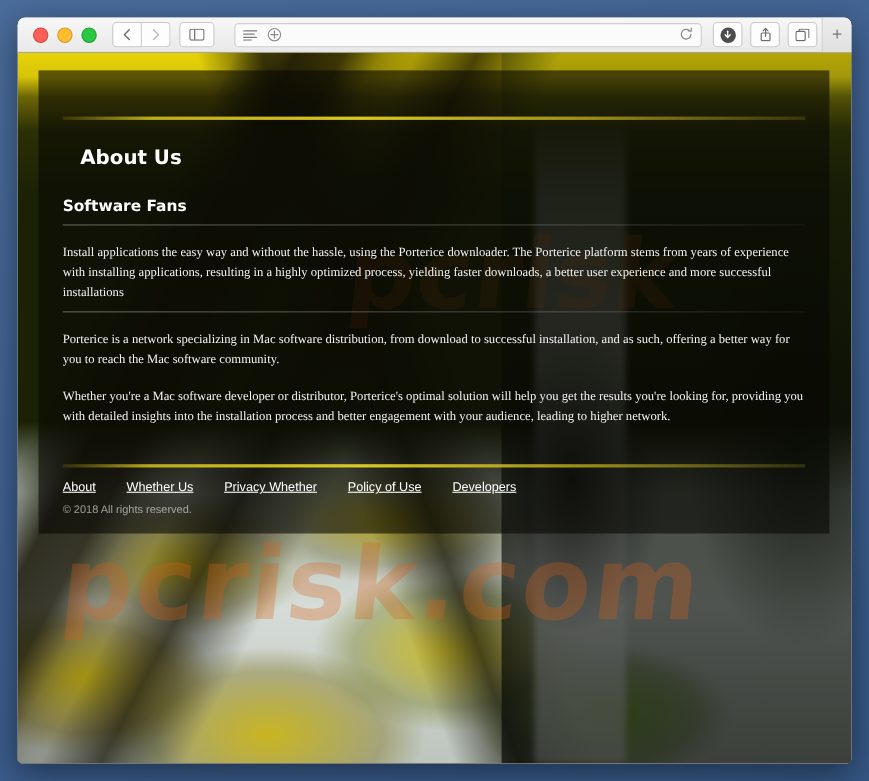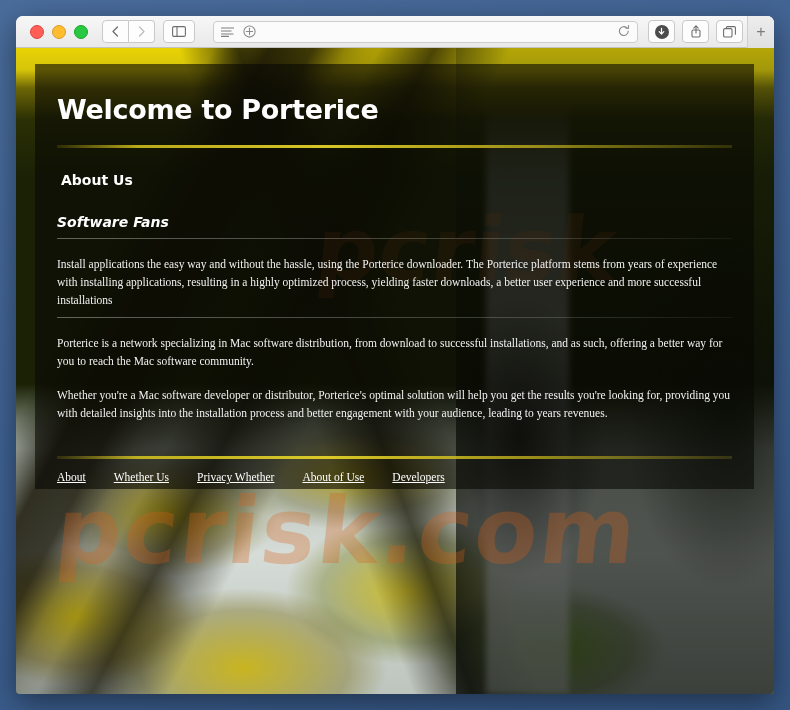--- a/index.html
+++ b/index.html
@@ -219,33 +219,32 @@
     background: linear-gradient(90deg,
       rgba(190,170,20,.15) 0%,
       rgba(214,196,30,.85) 12%,
       rgba(226,208,40,.95) 40%,
       rgba(200,182,28,.75) 70%,
       rgba(150,140,30,.25) 100%);
   }
 
   #about-heading {
     color: #ffffff;
-    font-size: 14px;
+    font-size: 18px;
     font-weight: bold;
-    margin: 24px 0 0 4px;
+    margin: 24px 0 0 16px;
     font-family: "DejaVu Sans", sans-serif;
   }
 
   .section-heading {
     color: #ffffff;
     font-size: 14px;
     font-weight: bold;
     margin: 26px 0 0 0;
     font-family: "DejaVu Sans", sans-serif;
-    font-style: italic;
   }
   .rule-thin {
     height: 1px;
     margin-top: 8px;
     background: linear-gradient(90deg, rgba(255,255,255,.35), rgba(255,255,255,.18) 70%, rgba(255,255,255,.05));
   }
 
   .body-text {
     color: #f2f2f2;
     font-size: 11.5px;
@@ -256,21 +255,20 @@
   }
 
   #footer {
     margin-top: 34px;
     padding-top: 0;
   }
   #footer-links {
     display: flex;
     gap: 28px;
     margin-top: 12px;
-    font-family: Liberation Serif, serif;
   }
   #footer-links a {
     color: #ffffff;
     font-size: 11.5px;
     text-decoration: underline;
   }
   #copyright {
     color: rgba(230,230,230,.62);
     font-size: 10px;
     margin-top: 9px;
@@ -364,41 +362,41 @@
 
     <div id="page">
       <div id="photo-bg"></div>
       <div id="waterfall"></div>
       <div id="rocks-right"></div>
       <div id="watermark-top">pcrisk</div>
       <div id="watermark">pcrisk.com</div>
 
       <div id="content-panel">
 
-        <h1 id="site-title">Welcome to Porterice</h1>
         <div class="rule-accent"></div>
 
         <h2 id="about-heading">About Us</h2>
 
         <h3 class="section-heading">Software Fans</h3>
         <div class="rule-thin"></div>
         <p class="body-text">Install applications the easy way and without the hassle, using the Porterice downloader. The Porterice platform stems from years of experience with installing applications, resulting in a highly optimized process, yielding faster downloads, a better user experience and more successful installations</p>
 
         <div class="rule-thin"></div>
-        <p class="body-text">Porterice is a network specializing in Mac software distribution, from download to successful installations, and as such, offering a better way for you to reach the Mac software community.</p>
-        <p class="body-text">Whether you're a Mac software developer or distributor, Porterice's optimal solution will help you get the results you're looking for, providing you with detailed insights into the installation process and better engagement with your audience, leading to years revenues.</p>
+        <p class="body-text">Porterice is a network specializing in Mac software distribution, from download to successful installation, and as such, offering a better way for you to reach the Mac software community.</p>
+        <p class="body-text">Whether you're a Mac software developer or distributor, Porterice's optimal solution will help you get the results you're looking for, providing you with detailed insights into the installation process and better engagement with your audience, leading to higher network.</p>
 
         <div id="footer">
           <div class="rule-accent"></div>
           <div id="footer-links">
             <a href="#">About</a>
             <a href="#">Whether Us</a>
             <a href="#">Privacy Whether</a>
-            <a href="#">About of Use</a>
+            <a href="#">Policy of Use</a>
             <a href="#">Developers</a>
           </div>
+          <div id="copyright">© 2018 All rights reserved.</div>
         </div>
 
       </div>
     </div>
 
   </div>
 </div>
 
 </body></html>

